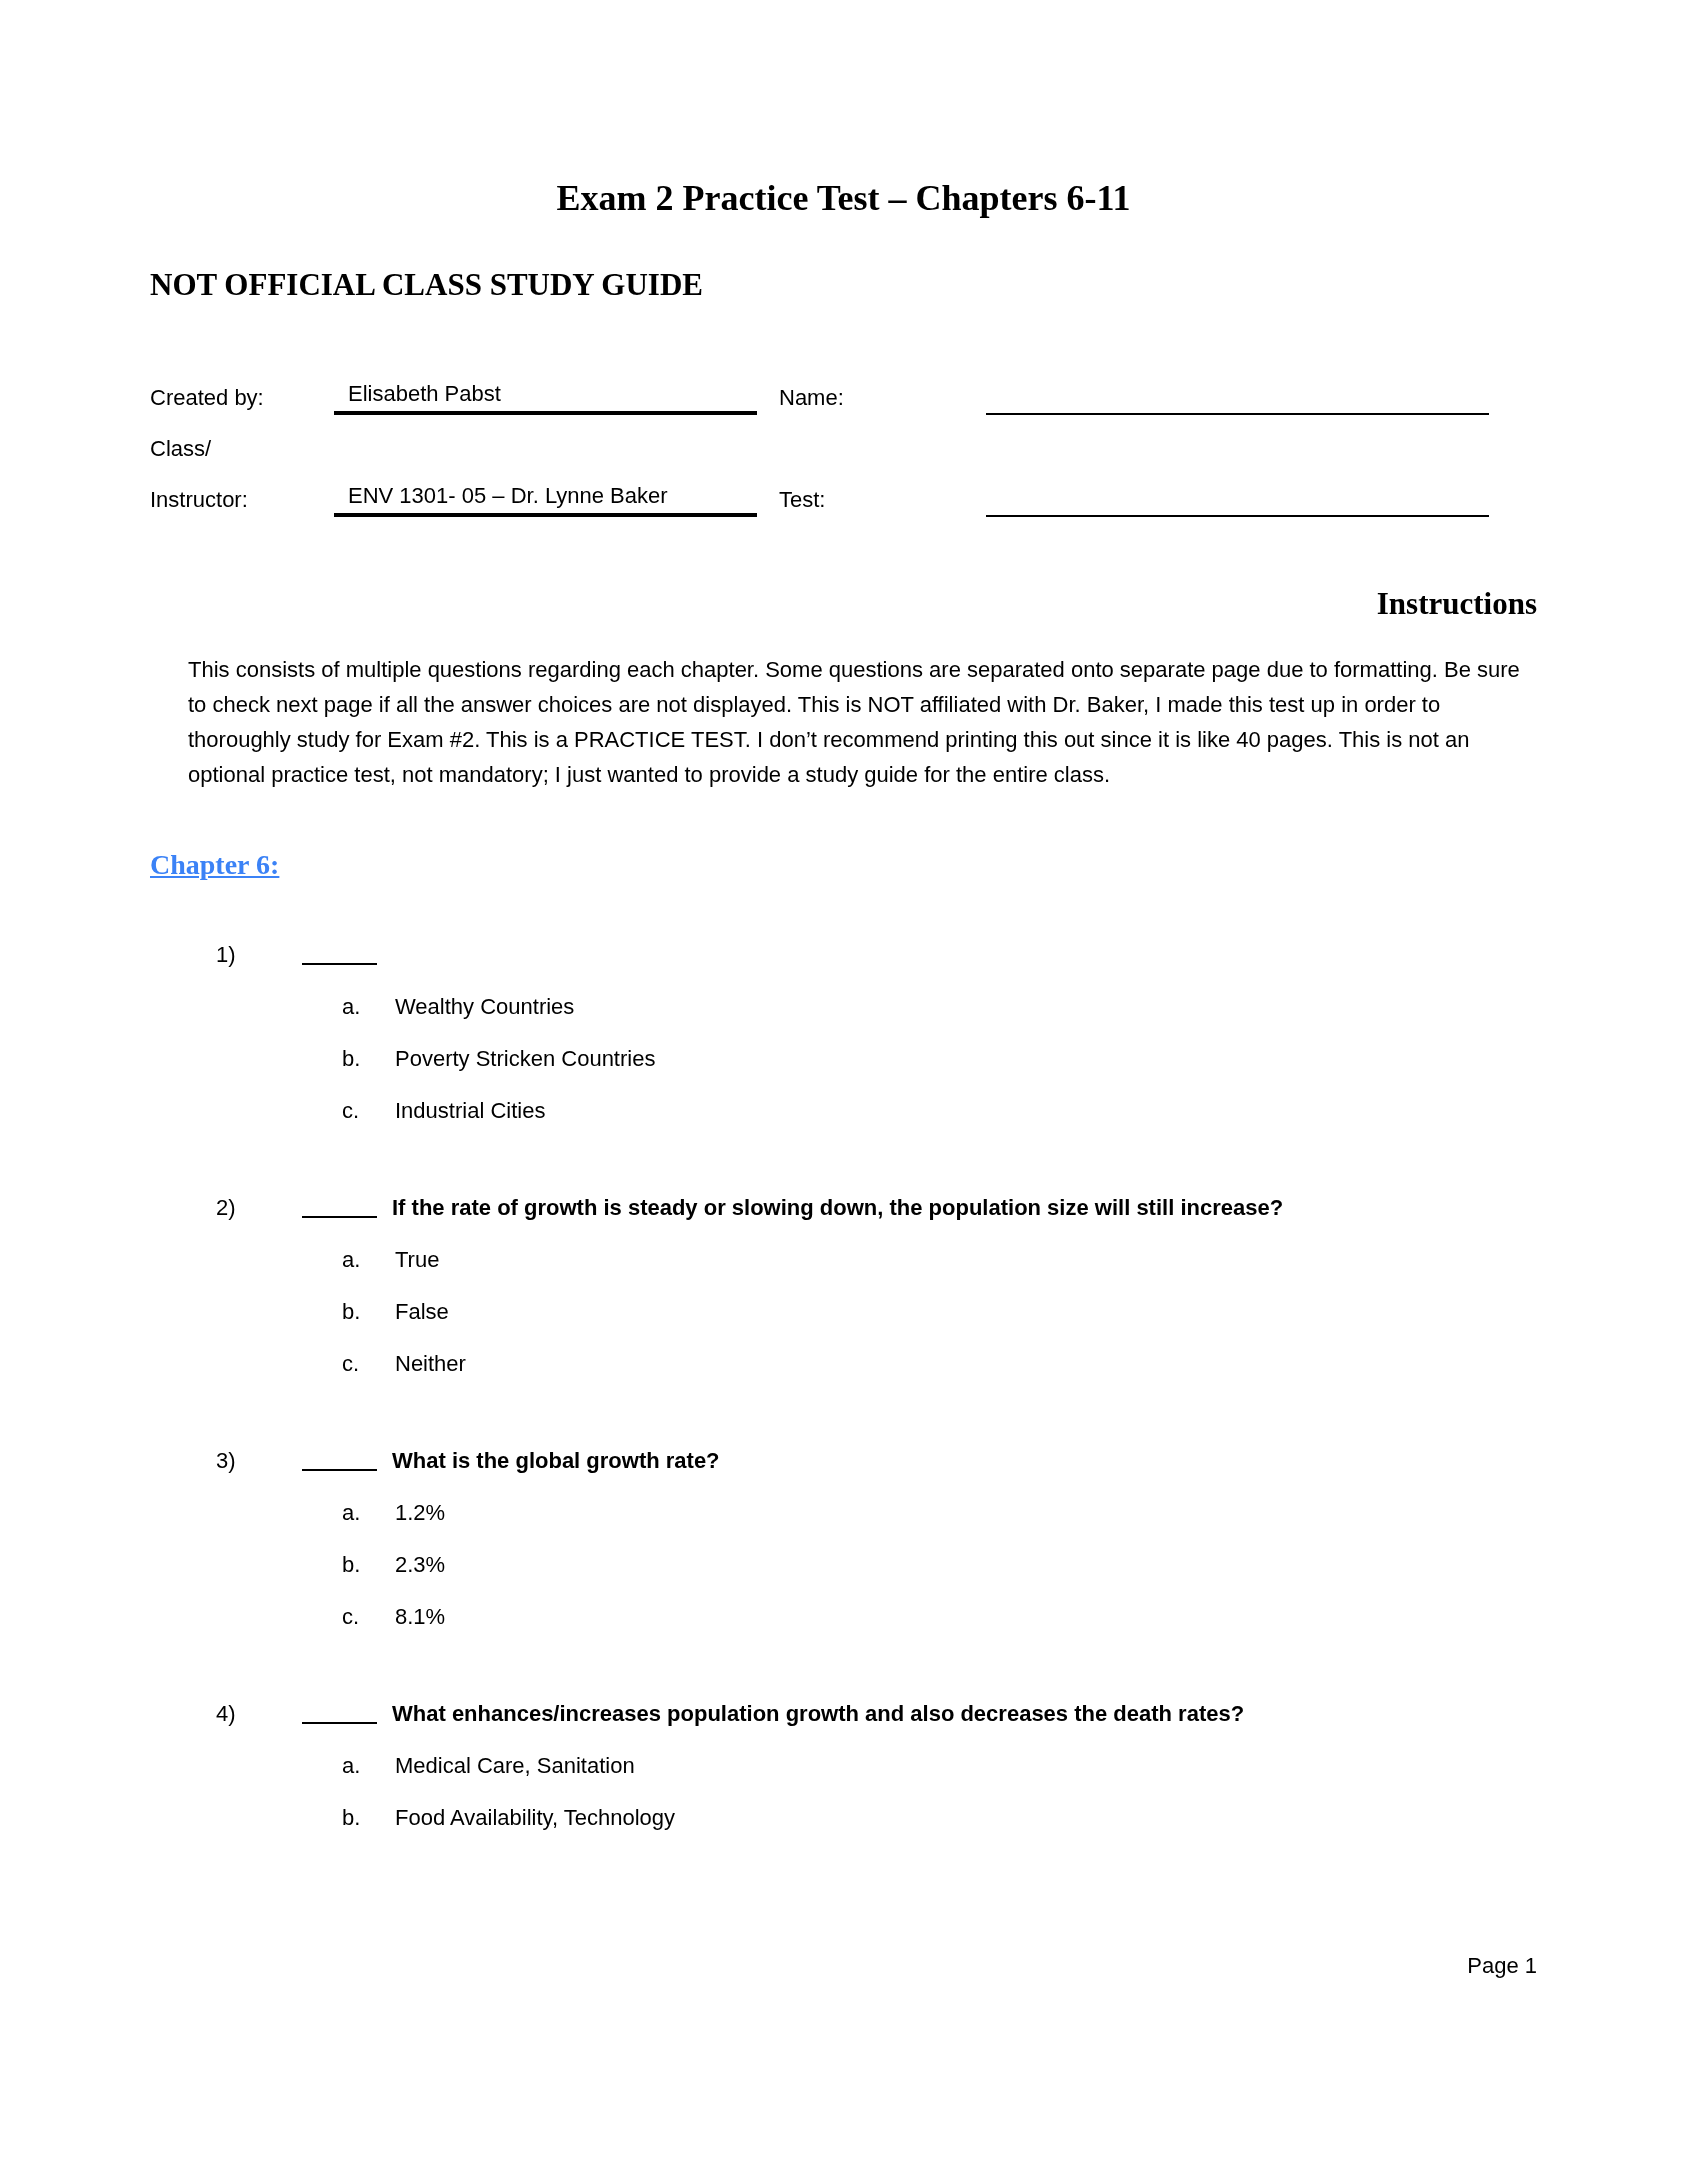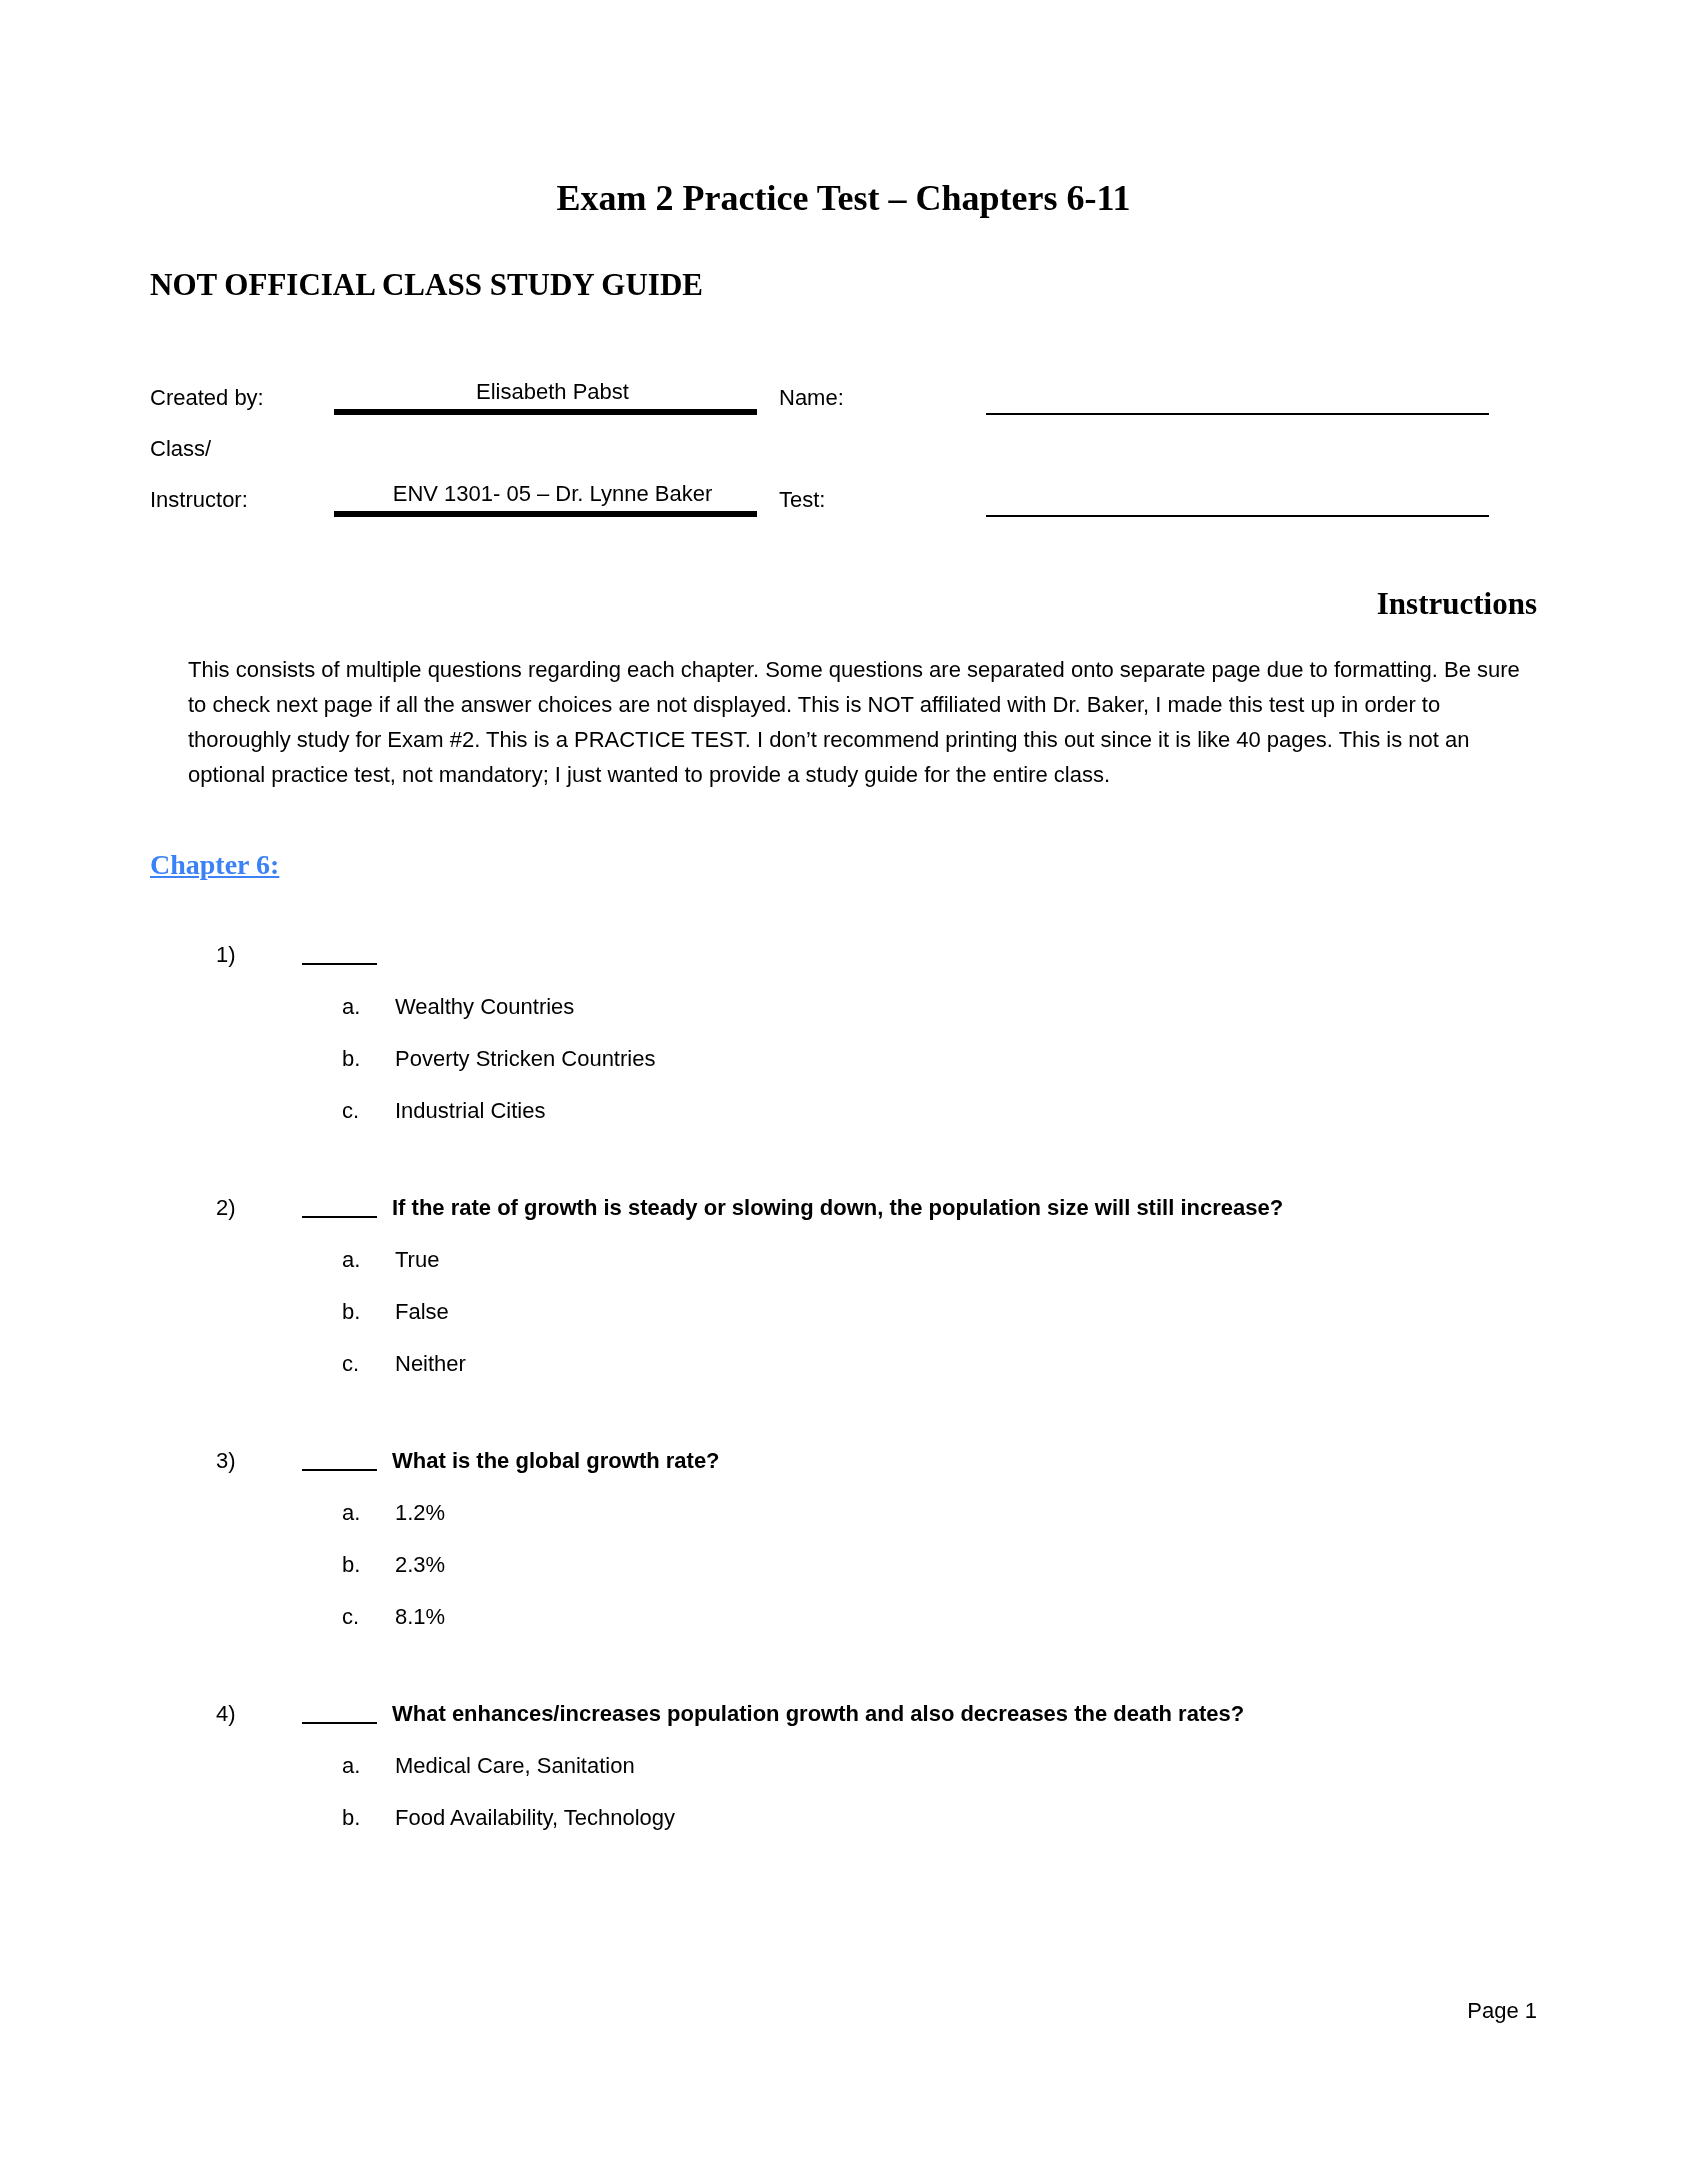--- a/index.html
+++ b/index.html
@@ -44,24 +44,23 @@
     display: inline-block;
     padding-bottom: 4px;
   }
   .lbl-created { width: 184px; }
   .lbl-name    { width: 146px; }
   .lbl-instr   { width: 184px; }
   .lbl-date    { width: 146px; }
   .field-value {
     display: inline-block;
     width: 423px;
-    border-bottom: 6px solid #000000;
+    border-bottom: 4px solid #000000;
     padding: 0 0 4px 14px;
     box-sizing: border-box;
-    text-align: center;
   }
   .field-gap { width: 22px; }
   .field-blank {
     display: inline-block;
     width: 503px;
     border-bottom: 2px solid #000;
     height: 30px;
     margin-left: 61px;
   }
   .instructions-heading {
@@ -114,21 +113,21 @@
     margin-top: 26px;
   }
   .opt-letter {
     display: inline-block;
     width: 53px;
     margin-left: 192px;
     box-sizing: border-box;
   }
   .page-number {
     position: absolute;
-    top: 1998px;
+    top: 1953px;
     right: 146px;
     font-size: 22px;
   }
 </style>
 </head>
 <body>
 
 <div class="page">
 
   <h1 class="doc-title">Exam 2 Practice Test – Chapters 6-11</h1>

